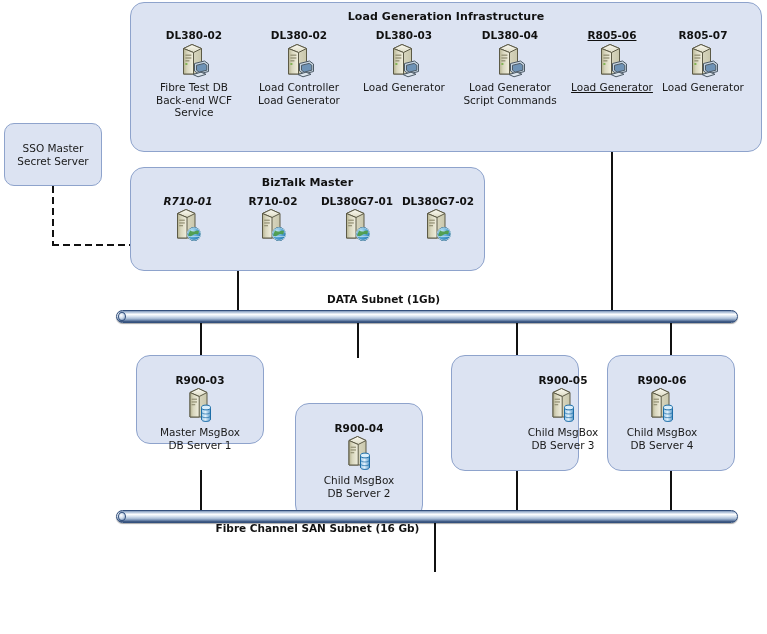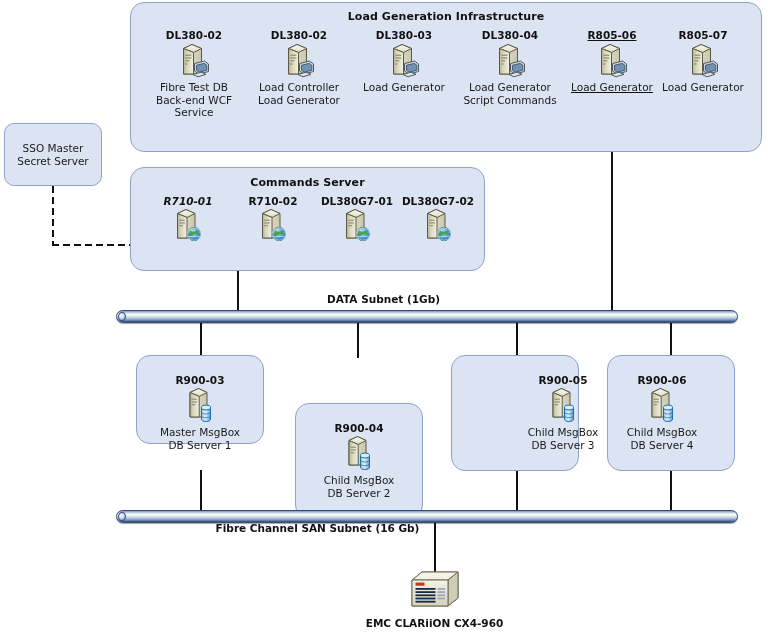--- a/index.html
+++ b/index.html
@@ -300,21 +300,21 @@
       <div class="ndesc">Load Generator</div>
     </div>
   </div>
 
   <div class="plainbox" style="left:4px;top:123px;width:98px;height:63px;">
     <span>SSO Master
 Secret Server</span>
   </div>
 
   <div class="group" style="left:130px;top:167px;width:355px;height:104px;">
-    <div class="group-title" style="top:8px;">Commands Server</div>
+    <div class="group-title" style="top:8px;">BizTalk Master</div>
 
     <div class="node" style="left:12px;top:27px;width:90px;font-style:italic;">
       <div class="nname">R710-01</div>
       <div class="nicon">
           <svg width="34" height="40">
             <use href="#ic-web-server"></use>
           </svg>
         </div>
     </div>
     <div class="node" style="left:97px;top:27px;width:90px;">
@@ -398,22 +398,14 @@
       <div class="ndesc">Child MsgBox
 DB Server 4</div>
     </div>
   </div>
 
   <div class="bus" style="left:116px;top:510px;width:622px;">
     <span class="cap"></span>
   </div>
   <div class="bus-label" style="left:0;top:522px;width:635px;text-align:center;">Fibre Channel SAN Subnet (16 Gb)</div>
 
-  <div class="storage" style="left:353px;top:568px;width:163px;">
-    <div style="display:flex;justify-content:center;">
-      <svg width="54" height="46">
-          <use href="#ic-storage-array"></use>
-        </svg>
-    </div>
-    <div class="sname" style="margin-top:3px;">EMC CLARiiON CX4-960</div>
-  </div>
 
 </div>
 
 </body></html>

